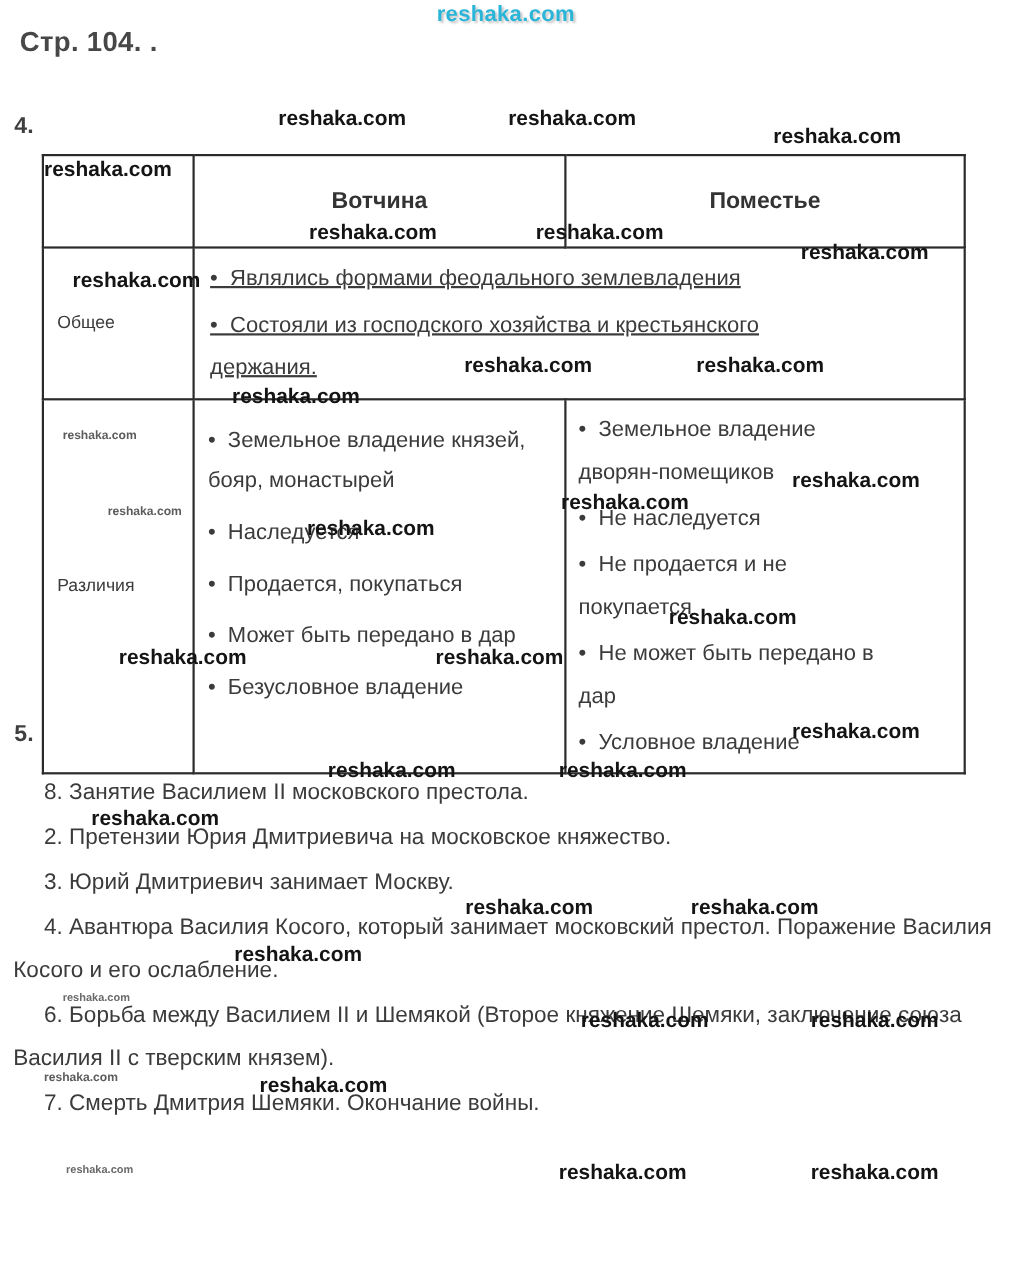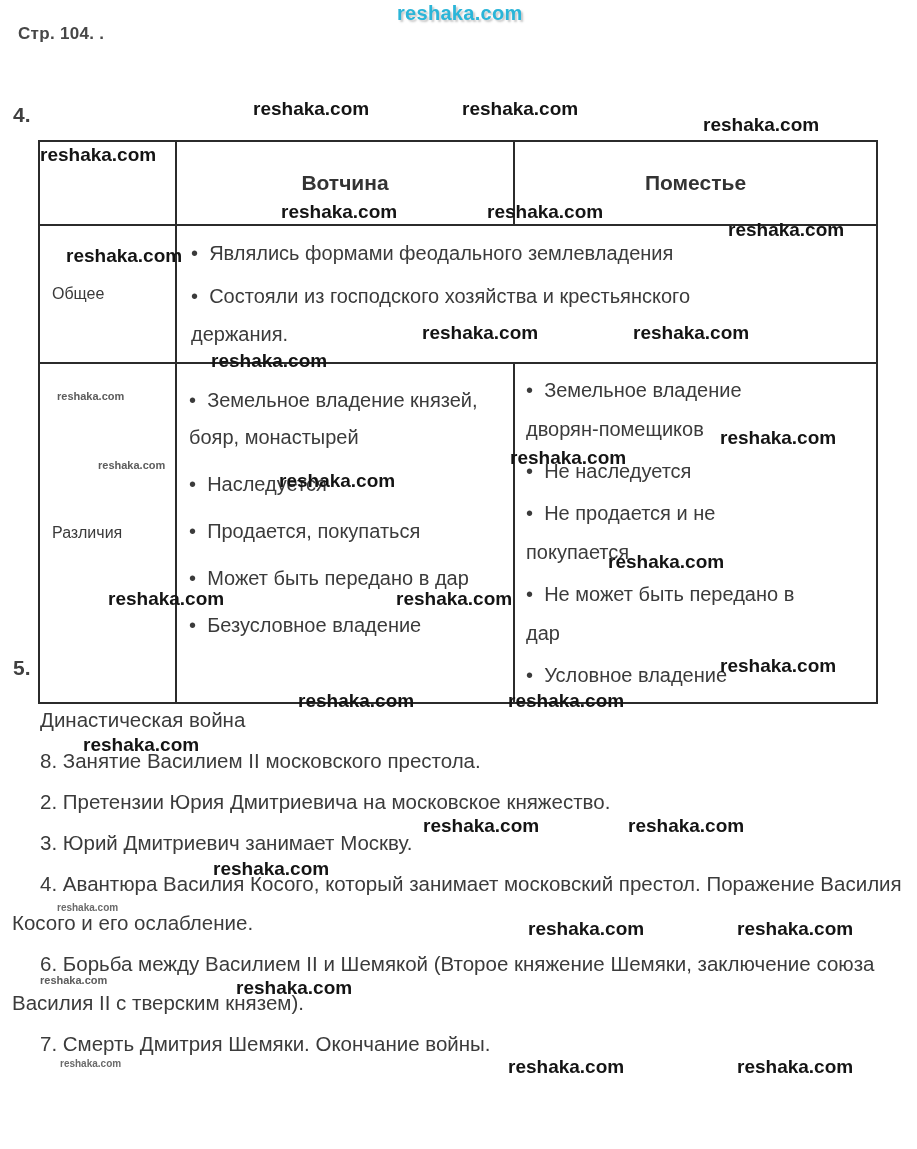--- a/index.html
+++ b/index.html
@@ -11,21 +11,21 @@
   html,body{margin:0;padding:0;background:#ffffff;}
   body{
     width:917px;height:1149px;position:relative;overflow:hidden;
     font-family:"Liberation Sans","DejaVu Sans",sans-serif;
     color:var(--text);
   }
   .page{position:absolute;inset:0;background:#fff;}
 
   .page-header{
     position:absolute;left:18px;top:24px;
-    font-size:17px;font-weight:bold;color:#474747;letter-spacing:.3px;
+    font-size:25px;font-weight:bold;color:#474747;letter-spacing:.3px;
   }
   .sec-label{
     position:absolute;font-size:21px;font-weight:bold;color:#3f3f3f;
   }
   #sec4-label{left:13px;top:103px;}
   #sec5-label{left:13px;top:656px;}
 
   
   table.cmp-table{
     position:absolute;left:38px;top:140px;width:838px;
@@ -45,21 +45,21 @@
   }
   td.rowlabel{
     font-size:16px;color:#3a3a3a;
     vertical-align:middle;padding-left:12px;
   }
   ul.blist{
     list-style:none;margin:0;padding:0;font-size:20px;color:var(--text);
   }
   ul.blist li::before{content:"•\00a0\00a0";}
   td.common-cell{padding:8px 150px 4px 14px;}
-  td.common-cell li{line-height:38px;margin-bottom:5px;}
+  td.common-cell li{line-height:38px;margin-bottom:5px;text-decoration:underline;}
   td.votchina-cell{padding:18px 30px 4px 12px;margin-left:20px;}
   td.votchina-cell li{line-height:37px;margin-bottom:10px;}
   td.pomestye-cell{padding:7px 80px 4px 11px;}
   td.pomestye-cell li{line-height:39px;margin-bottom:3px;}
 
   
   .sec5-body{
     position:absolute;left:12px;top:700px;width:895px;
     font-size:20.5px;line-height:39px;color:#3b3b3b;
   }
@@ -129,21 +129,20 @@
             <li>Условное владение</li>
           </ul>
         </td>
       </tr>
     </tbody>
   </table>
 
   <div class="sec-label" id="sec5-label">5.</div>
 
   <div class="sec5-body">
-    <p class="s5-title">Династическая война</p>
     <p>8. Занятие Василием II московского престола.</p>
     <p>2. Претензии Юрия Дмитриевича на московское княжество.</p>
     <p>3. Юрий Дмитриевич занимает Москву.</p>
     <p>4. Авантюра Василия Косого, который занимает московский престол. Поражение Василия Косого и его ослабление.</p>
     <p>6. Борьба между Василием II и Шемякой (Второе княжение Шемяки, заключение союза Василия II с тверским князем).</p>
     <p>7. Смерть Дмитрия Шемяки. Окончание войны.</p>
   </div>
 
   <div class="wm-layer">
     <span class="wm brand" style="left:397px;top:2px">reshaka.com</span>

